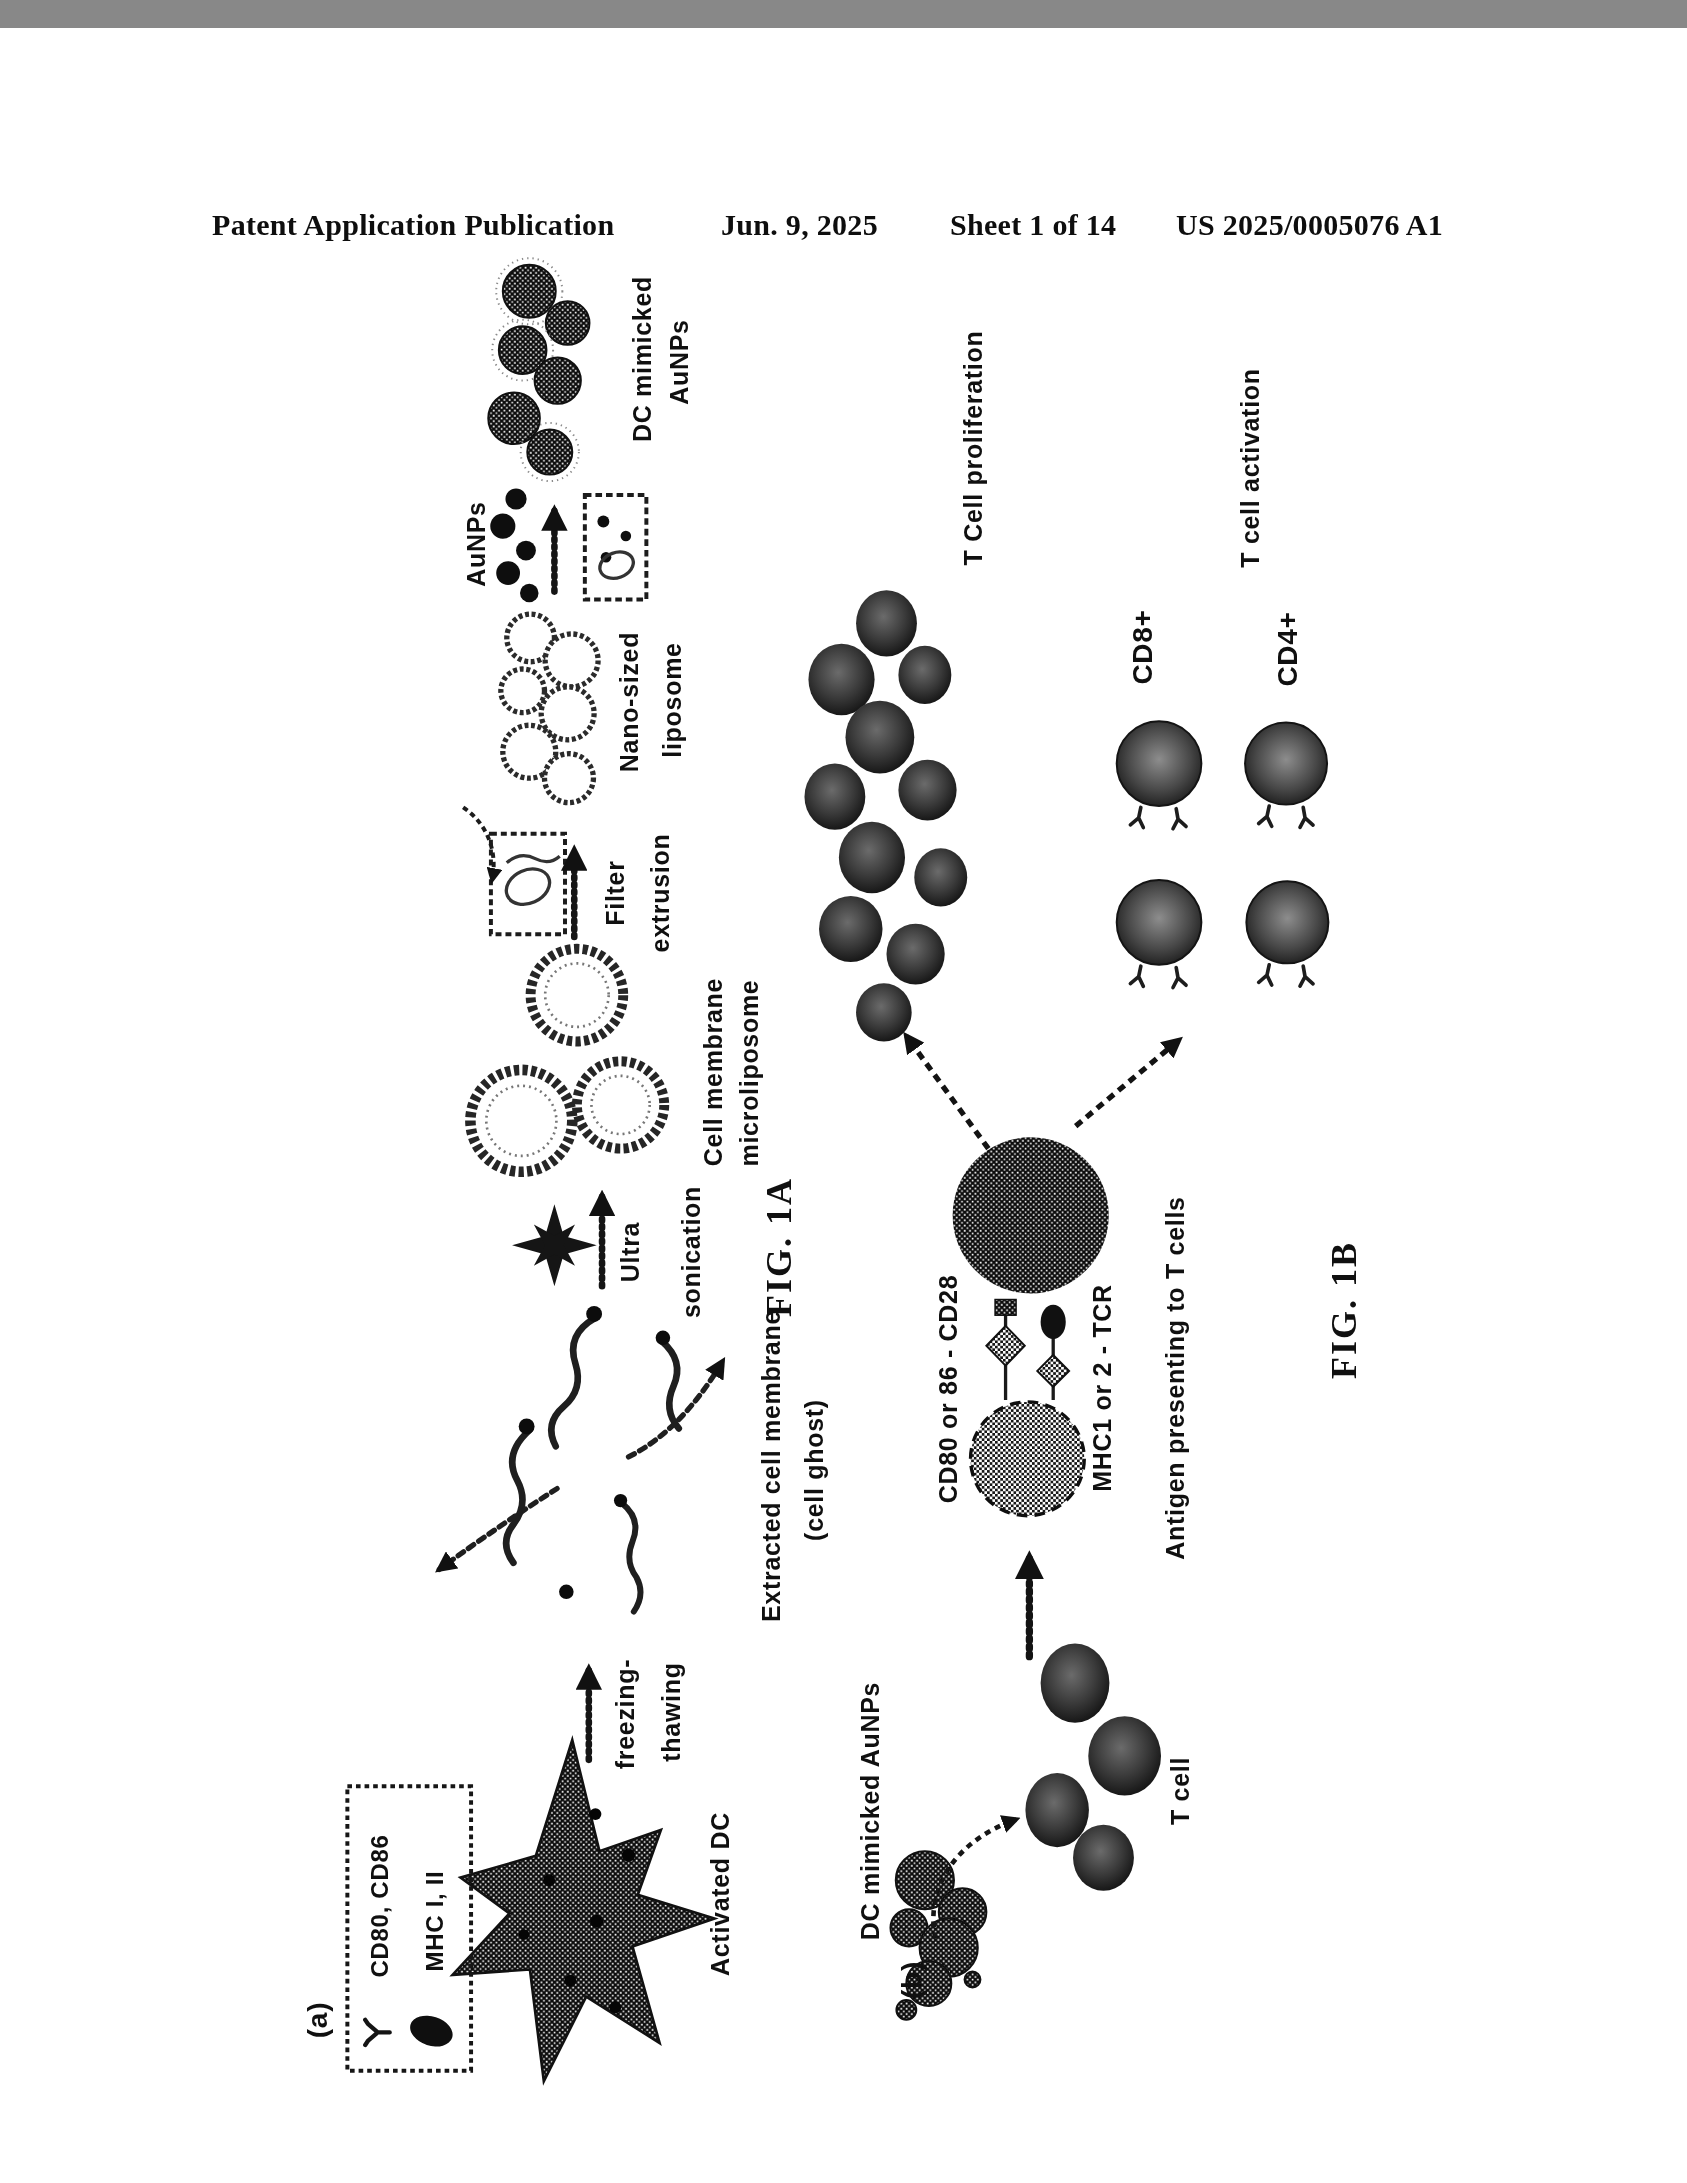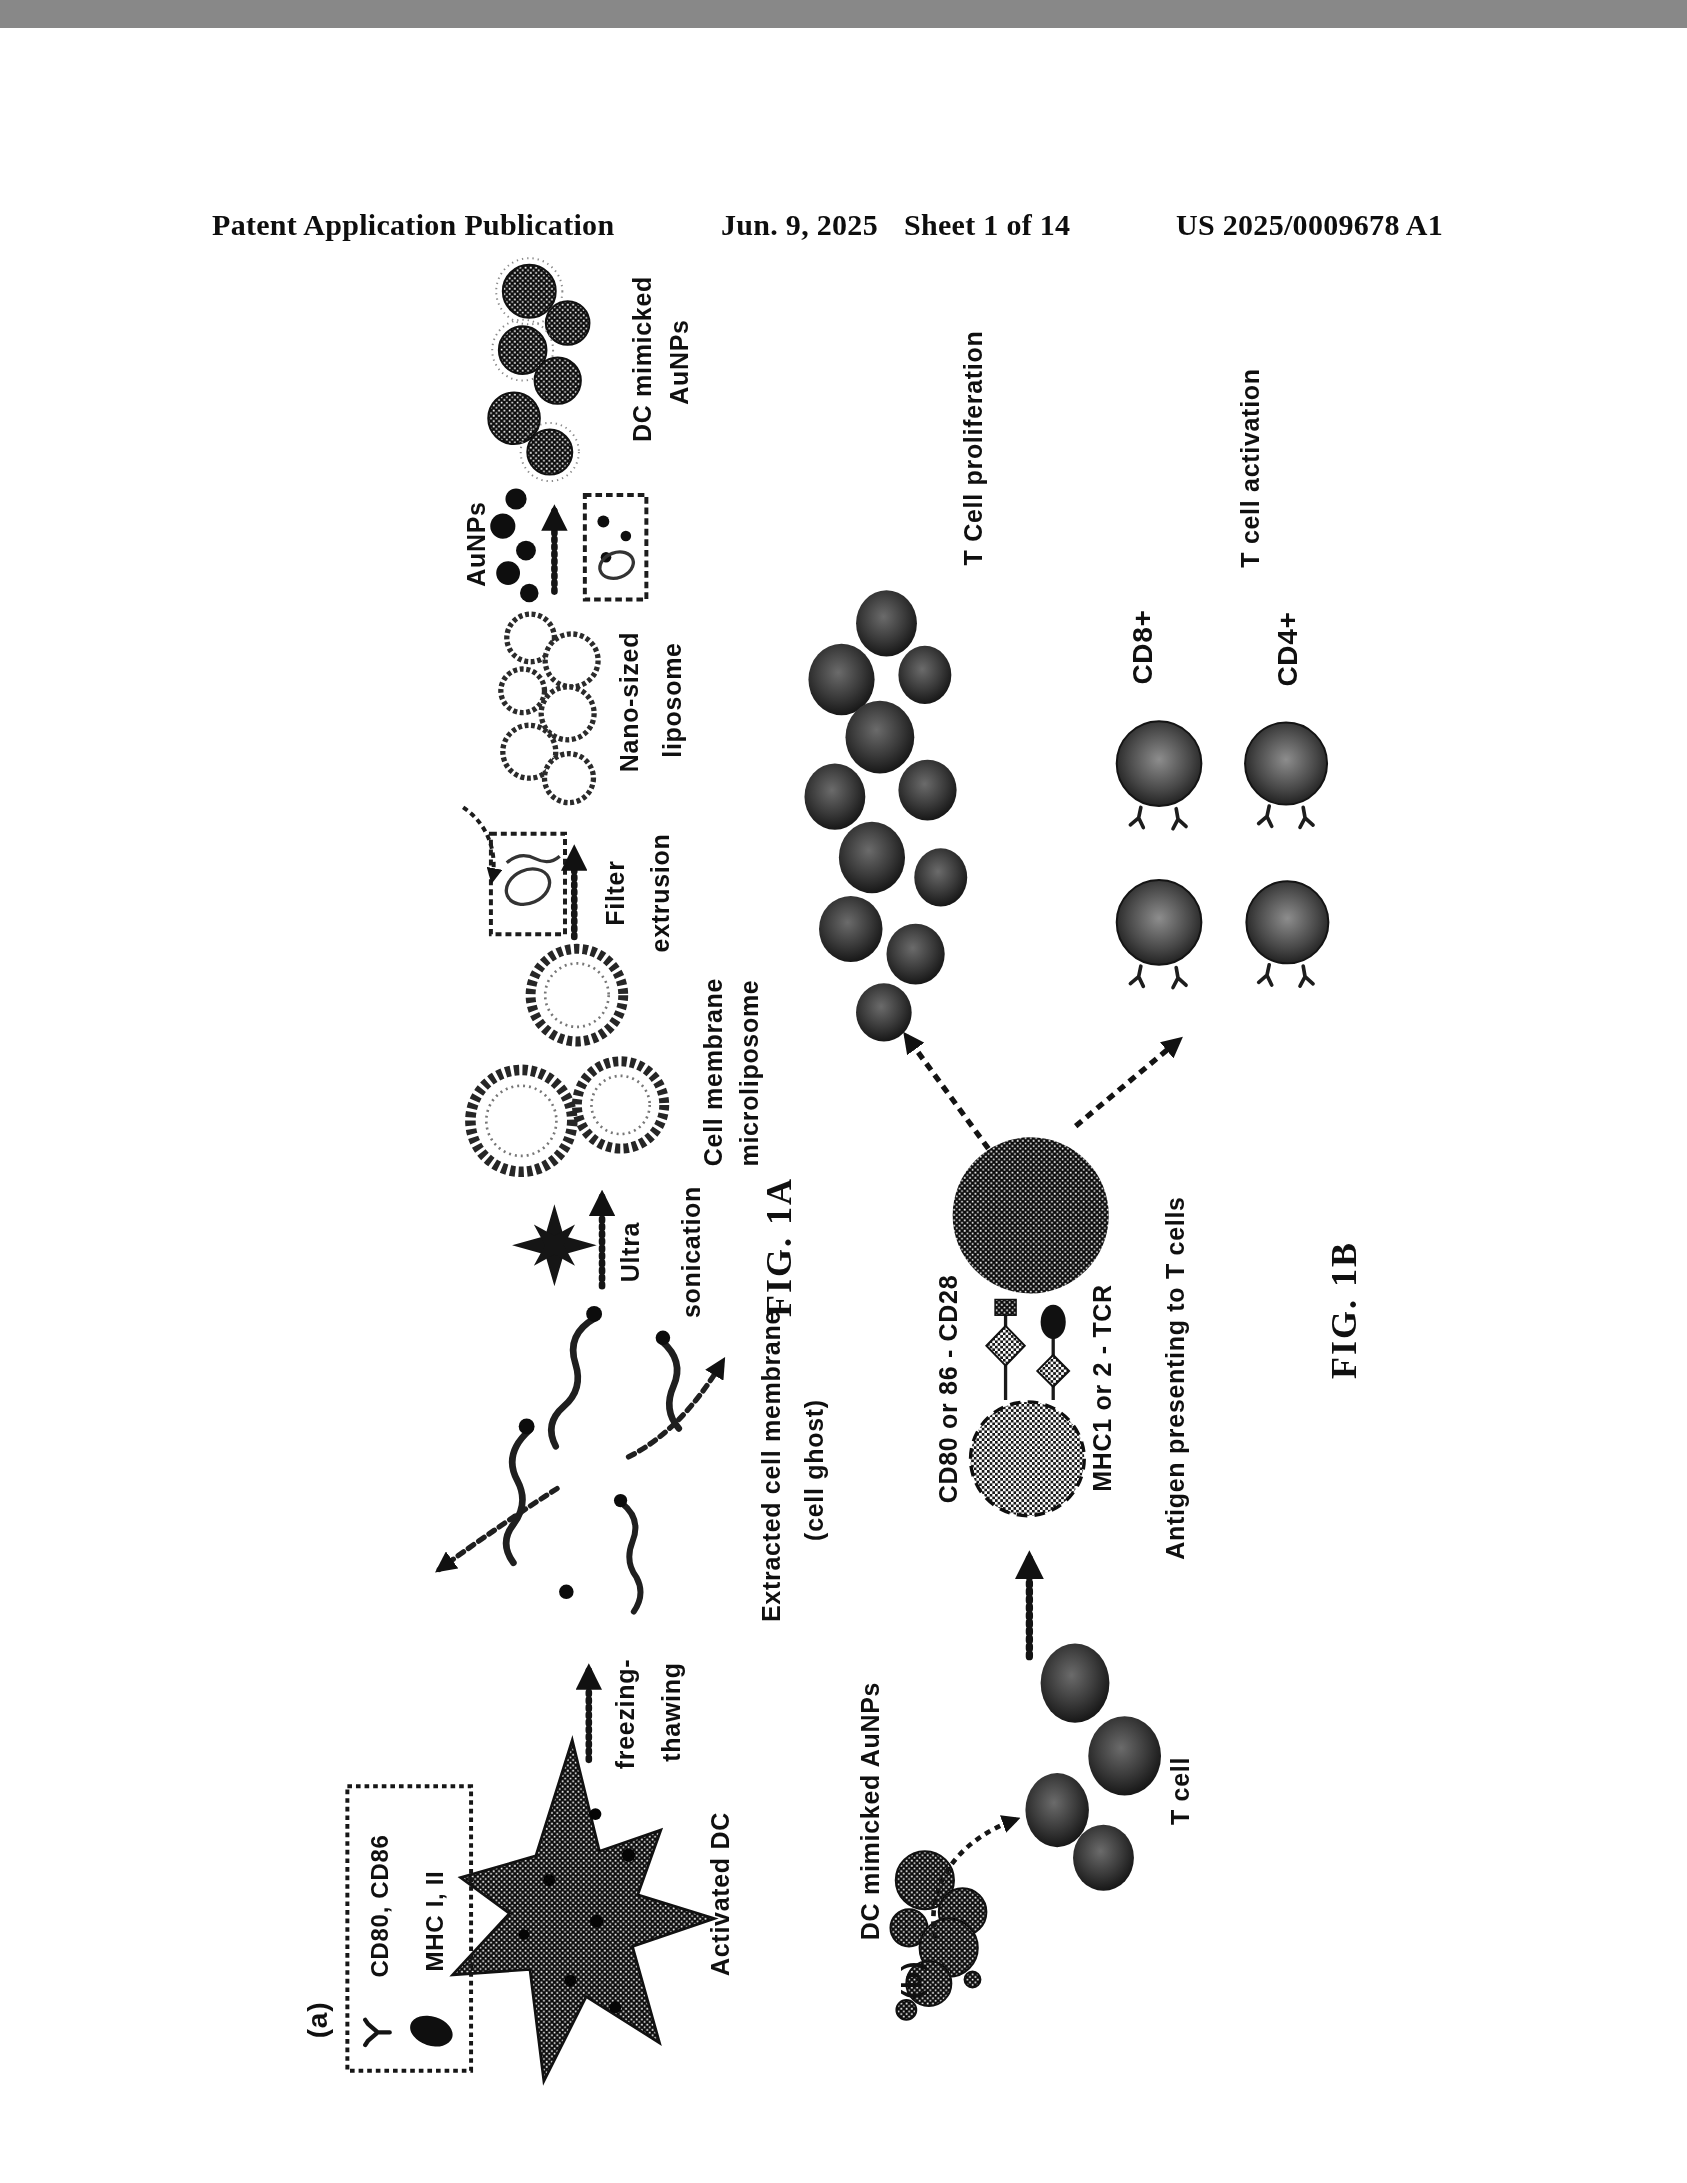--- a/index.html
+++ b/index.html
@@ -34,22 +34,22 @@
   .vlabel.caption{font:700 36px "Liberation Serif",serif;letter-spacing:2px;}
   .vlabel.panel{font:700 28px "Liberation Sans",sans-serif;}
 </style>
 </head>
 <body>
 
 <div class="page">
 
   <div class="hdr-item" style="left:212px">Patent Application Publication</div>
   <div class="hdr-item" style="left:721px">Jun. 9, 2025</div>
-  <div class="hdr-item" style="left:904px">Sheet 1 of 14</div>
-  <div class="hdr-item" style="left:1176px">US 2025/0009678 A1</div>
+  <div class="hdr-item" style="left:950px">Sheet 1 of 14</div>
+  <div class="hdr-item" style="left:1176px">US 2025/0005076 A1</div>
 
   <svg class="fig-svg" width="1687" height="2183" viewBox="0 0 2550 3300">
     <defs>
       <pattern id="ht50" patternUnits="userSpaceOnUse" width="8" height="8">
         <rect width="8" height="8" fill="#ffffff"></rect>
         <rect width="4" height="4" fill="#161616"></rect>
         <rect x="4" y="4" width="4" height="4" fill="#161616"></rect>
       </pattern>
       <pattern id="ht75" patternUnits="userSpaceOnUse" width="8" height="8">
         <rect width="8" height="8" fill="#0c0c0c"></rect>

